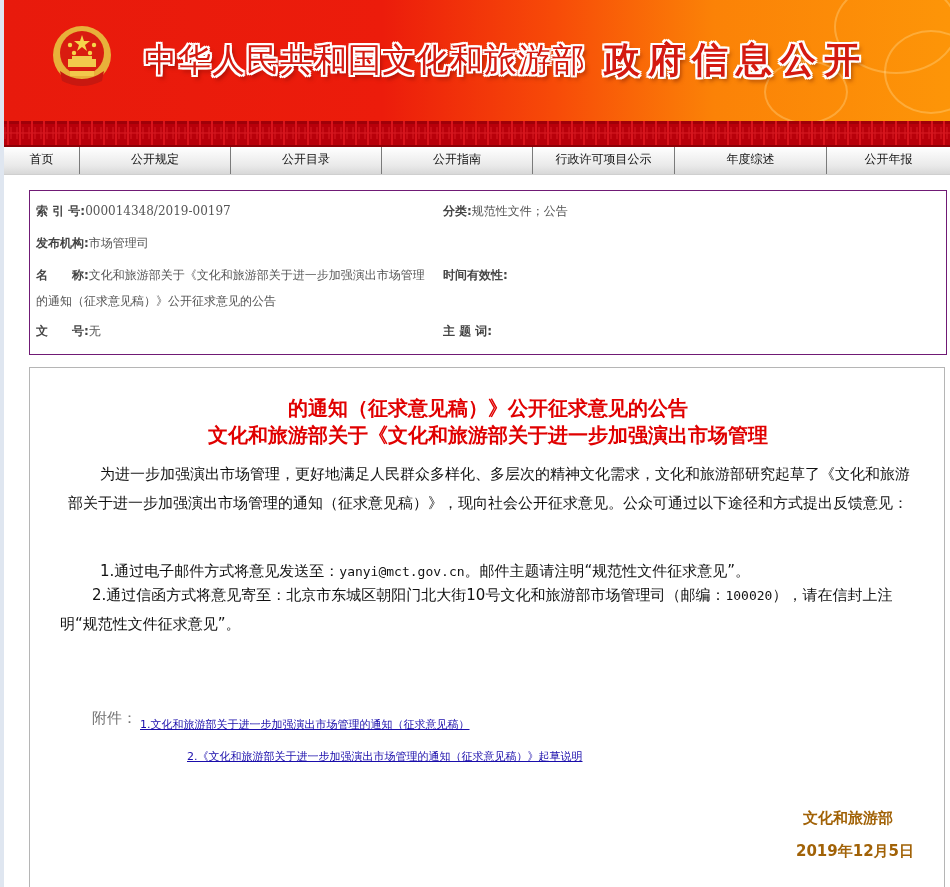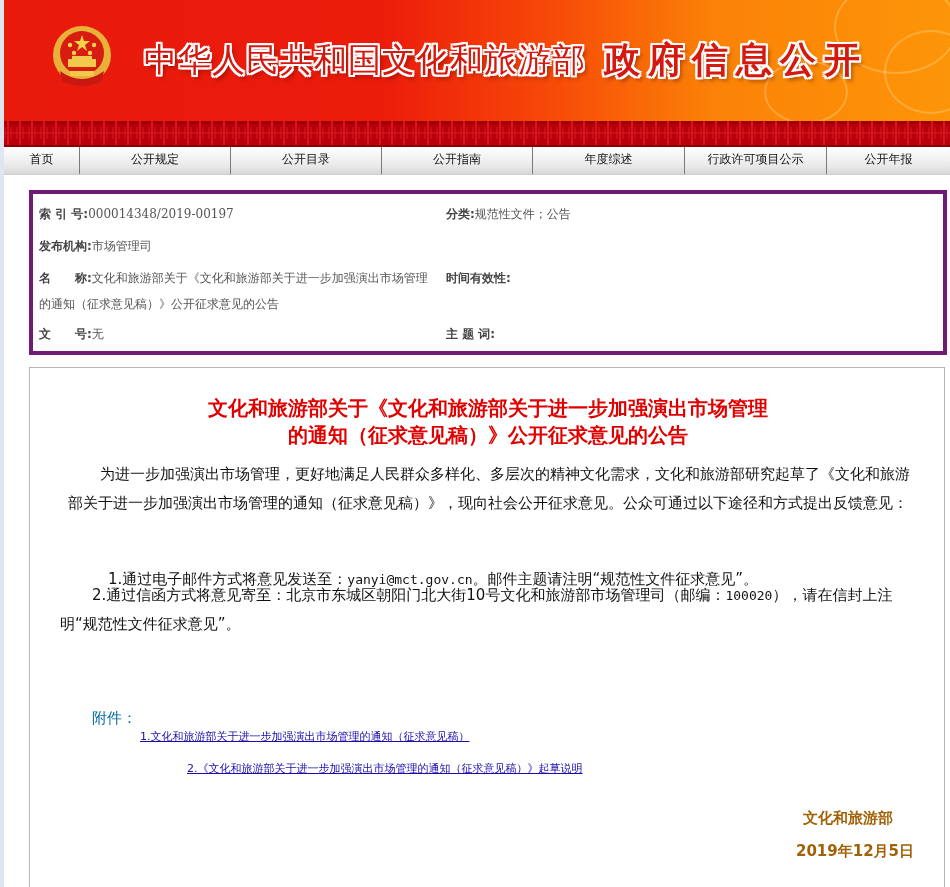--- a/index.html
+++ b/index.html
@@ -67,44 +67,44 @@
   .nav-item {
     height: 27px; line-height: 25px; text-align: center;
     font-size: 12px; color: #111; cursor: pointer;
     border-right: 1px solid #7a7a7a;
   }
   .nav-item:last-child { border-right: none; }
 
   
   .meta {
     position: absolute; left: 29px; top: 190px; width: 918px; height: 165px;
-    border: 4px solid #701a75; box-sizing: border-box;
+    border: 1px solid #701a75; box-sizing: border-box;
   }
   .meta-cell { position: absolute; font-size: 12px; color: #555; line-height: 26px; }
   .meta-cell .k { font-weight: bold; color: #444; }
   .meta-cell .v { color: #555; font-family: "DejaVu Serif", serif; }
 
   
   .article {
     position: absolute; left: 29px; top: 367px; width: 916px; height: 530px;
     border: 1px solid #b5b5b5; border-bottom: none; box-sizing: border-box;
   }
   .art-title {
     position: absolute; left: 0; top: 27px; width: 916px; text-align: center;
     color: #e00000; font-size: 20px; font-weight: bold; line-height: 27px;
   }
   .para {
     position: absolute; left: 30px; width: 852px;
     font-size: 15px; color: #111; line-height: 29px;
   }
   .ind { text-indent: 32px; }
   .mono { font-family: "DejaVu Sans Mono", monospace; font-size: 13px; }
-  .attach-label { position: absolute; left: 62px; top: 341px; font-size: 15px; color: #0369a1; }
+  .attach-label { position: absolute; left: 62px; top: 341px; font-size: 15px; color: #737373; }
   .attach-link {
-    position: absolute; font-size: 11px; color: #1a0dab; text-decoration: underline; cursor: pointer; margin-top: 12px;
+    position: absolute; font-size: 11px; color: #1a0dab; text-decoration: underline; cursor: pointer;
   }
   .sign { position: absolute; font-size: 15px; color: #a16207; font-weight: bold; }
 </style>
 </head>
 <body>
 
 <div class="left-strip"></div>
 
 <header class="banner">
   <div class="cloud" style="left:830px;top:-20px;width:120px;height:90px;"></div>
@@ -128,22 +128,22 @@
   <div class="site-subtitle">政府信息公开</div>
 </header>
 
 <div class="fret"></div>
 
 <nav class="nav">
   <div class="nav-item" style="width:75px">首页</div>
   <div class="nav-item" style="width:150px">公开规定</div>
   <div class="nav-item" style="width:150px">公开目录</div>
   <div class="nav-item" style="width:150px">公开指南</div>
+  <div class="nav-item" style="width:141px">行政许可项目公示</div>
   <div class="nav-item" style="width:151px">年度综述</div>
-  <div class="nav-item" style="width:141px">行政许可项目公示</div>
   <div class="nav-item" style="width:123px">公开年报</div>
 </nav>
 
 <section class="meta">
   <div class="meta-cell" style="left:6px;top:7px;">
     <span class="k">索 引 号:</span><span class="v">000014348/2019-00197</span>
   </div>
   <div class="meta-cell" style="left:413px;top:7px;">
     <span class="k">分类:</span><span class="v">规范性文件；公告</span>
   </div>
@@ -159,27 +159,27 @@
   <div class="meta-cell" style="left:6px;top:127px;">
     <span class="k">文　　号:</span><span class="v">无</span>
   </div>
   <div class="meta-cell" style="left:413px;top:127px;">
     <span class="k">主 题 词:</span><span class="v"></span>
   </div>
 </section>
 
 <article class="article">
   <div class="art-title">
+    <div>的通知（征求意见稿）》公开征求意见的公告</div>
     <div>文化和旅游部关于《文化和旅游部关于进一步加强演出市场管理</div>
-    <div>的通知（征求意见稿）》公开征求意见的公告</div>
   </div>
 
   <p class="para ind" style="top:84px;margin:8px;">为进一步加强演出市场管理，更好地满足人民群众多样化、多层次的精神文化需求，文化和旅游部研究起草了《文化和旅游部关于进一步加强演出市场管理的通知（征求意见稿）》，现向社会公开征求意见。公众可通过以下途径和方式提出反馈意见：</p>
 
-  <p class="para ind" style="top:181px;margin:16px;">
+  <p class="para ind" style="top:181px;margin:8px;">
     <span>1.通过电子邮件方式将意见发送至：</span><span class="mono">yanyi@mct.gov.cn</span><span>。邮件主题请注明“规范性文件征求意见”。</span>
   </p>
 
   <p class="para ind" style="top:213px;margin:0;">
     <span>2.通过信函方式将意见寄至：北京市东城区朝阳门北大街10号文化和旅游部市场管理司（邮编：</span><span class="mono">100020</span><span>），请在信封上注明“规范性文件征求意见”。</span>
   </p>
 
 
   <span class="attach-label">附件：</span>
   <a class="attach-link" style="left:110px;top:349px;">1.文化和旅游部关于进一步加强演出市场管理的通知（征求意见稿）</a>

